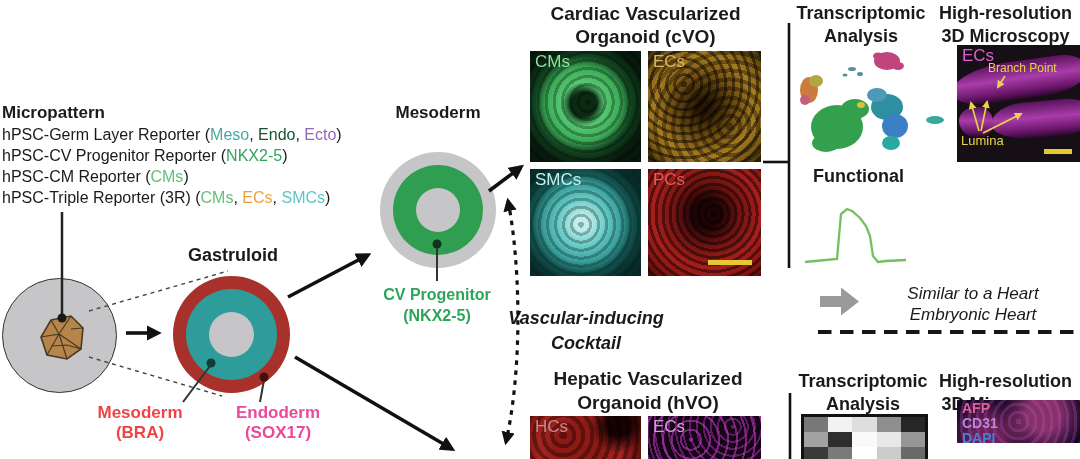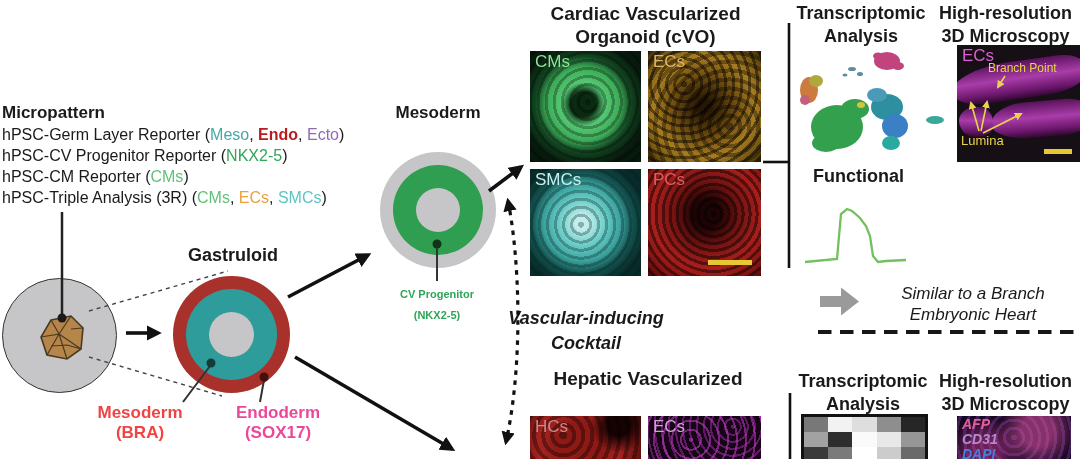--- a/index.html
+++ b/index.html
@@ -3,21 +3,21 @@
 <meta charset="utf-8">
 <style>
   html,body{margin:0;padding:0;background:#fff;}
   #fig{position:relative;width:1080px;height:459px;background:#fff;overflow:hidden;
        font-family:"Liberation Sans","DejaVu Sans",sans-serif;color:#1a1a1a;}
   .t{position:absolute;white-space:nowrap;}
   .b{font-weight:700;}
   .i{font-style:italic;}
   .ctr{text-align:center;white-space:normal;}
   
-  .c-meso{color:#47a8a1;} .c-endo{color:#b91c1c;font-weight:bold;} .c-ecto{color:#9368b7;text-align:right;}
+  .c-meso{color:#47a8a1;} .c-endo{color:#14532d;} .c-ecto{color:#9368b7;text-align:right;}
   .c-nkx{color:#2ea558;} .c-cms{color:#63c078;} .c-ecs{color:#e8a23c;} .c-smcs{color:#5fc4c4;}
   .c-mesoderm{color:#ef4444;} .c-endoderm{color:#ec4899;} .c-cv{color:#2ea558;}
   
   .ring-outer{position:absolute;border-radius:50%;}
   .ring-mid{position:absolute;inset:13px;border-radius:50%;}
   .ring-core{position:absolute;inset:36px;border-radius:50%;}
   
   .micro{position:absolute;overflow:hidden;}
   .micro .lbl{position:absolute;left:5px;top:1px;font-size:17px;z-index:3;}
   .img-cms{background:
@@ -107,21 +107,21 @@
   <div class="t" style="left:2px;top:126px;font-size:16px;">
     <span>hPSC-Germ Layer Reporter (</span><span class="c-meso">Meso</span><span>, </span><span class="c-endo">Endo</span><span>, </span><span class="c-ecto">Ecto</span><span>)</span>
   </div>
   <div class="t" style="left:2px;top:147px;font-size:16px;">
     <span>hPSC-CV Progenitor Reporter (</span><span class="c-nkx">NKX2-5</span><span>)</span>
   </div>
   <div class="t" style="left:2px;top:168px;font-size:16px;">
     <span>hPSC-CM Reporter (</span><span class="c-cms">CMs</span><span>)</span>
   </div>
   <div class="t" style="left:2px;top:189px;font-size:16px;">
-    <span>hPSC-Triple Analysis (3R) (</span><span class="c-cms">CMs</span><span>, </span><span class="c-ecs">ECs</span><span>, </span><span class="c-smcs">SMCs</span><span>)</span>
+    <span>hPSC-Triple Reporter (3R) (</span><span class="c-cms">CMs</span><span>, </span><span class="c-ecs">ECs</span><span>, </span><span class="c-smcs">SMCs</span><span>)</span>
   </div>
 
   <div style="position:absolute;left:2px;top:278px;width:115px;height:115px;border-radius:50%;background:#c6c6c8;border:1.5px solid #333;box-sizing:border-box;"></div>
   <svg width="54" height="56" viewBox="0 0 54 56" style="position:absolute;left:36px;top:309px;z-index:2;">
     <polygon points="15,11 35,7 47,19 45,40 31,50 11,46 5,28" fill="#b5854a" stroke="#4a3a22" stroke-width="1.6"></polygon>
     <path d="M15,11 L23,25 L5,28 M23,25 L35,7 M23,25 L45,40 M23,25 L31,50 M23,25 L11,46 M35,20 L47,19 M15,37 L31,36 M31,36 L45,40" stroke="#4a3a22" stroke-width="1.2" fill="none"></path>
     <circle cx="26" cy="9" r="4.5" fill="#1a1a1a"></circle>
   </svg>
 
   <div class="t b" style="left:178px;top:245px;width:110px;font-size:18px;text-align:center;">Gastruloid</div>
@@ -138,21 +138,21 @@
     <div>(SOX17)</div>
   </div>
 
   <div class="t b ctr" style="left:388px;top:102px;width:100px;font-size:17px;line-height:22px;">
     <div>Mesoderm</div>
   </div>
   <div class="ring-outer" style="left:380px;top:152px;width:116px;height:116px;background:#c6c6c8;">
     <div class="ring-mid" style="background:#2f9e50;"></div>
     <div class="ring-core" style="background:#c6c6c8;"></div>
   </div>
-  <div class="t b ctr c-cv" style="left:367px;top:284px;width:140px;font-size:11px;line-height:21px;">
+  <div class="t b ctr c-cv" style="left:367px;top:284px;width:140px;font-size:16px;line-height:21px;">
     <div>CV Progenitor</div>
     <div>(NKX2-5)</div>
   </div>
 
   <div class="t b i ctr" style="left:490px;top:306px;width:192px;font-size:18px;line-height:25px;">
     <div>Vascular-inducing</div>
     <div>Cocktail</div>
   </div>
 
   <div class="t b ctr" style="left:518px;top:2px;width:255px;font-size:19px;line-height:23px;">
@@ -206,21 +206,21 @@
       </g>
     <ellipse cx="66" cy="58" rx="4" ry="3" fill="#d8c23c"></ellipse>
     <ellipse cx="140" cy="73" rx="9" ry="4" fill="#3aa79b"></ellipse>
   </svg>
 
   <div class="t b ctr" style="left:787px;top:165px;width:143px;font-size:18px;line-height:23px;">
     <div>Functional</div>
   </div>
 
   <div class="t i ctr" style="left:866px;top:283px;width:214px;font-size:17px;line-height:21px;">
-    <div>Similar to a Branch</div>
+    <div>Similar to a Heart</div>
     <div>Embryonic Heart</div>
   </div>
 
   <div class="t b ctr" style="left:931px;top:2px;width:149px;font-size:18px;line-height:23px;">
     <div>High-resolution</div>
     <div>3D Microscopy</div>
   </div>
   <div class="micro img-3d" style="left:957px;top:45px;width:123px;height:117px;">
     <div class="ridge" style="left:-6px;top:16px;width:135px;height:38px;border-radius:45% 20% 35% 25%/60% 35% 45% 40%;transform:rotate(-8deg);"></div>
     <div class="ridge" style="left:34px;top:56px;width:100px;height:36px;border-radius:35% 25% 30% 40%/55% 40% 35% 45%;transform:rotate(-5deg);"></div>
@@ -237,20 +237,21 @@
       <line x1="48" y1="31" x2="41" y2="42" stroke="#e8d44a" stroke-width="1.6" marker-end="url(#ahy2)"></line>
       <line x1="22" y1="86" x2="14" y2="58" stroke="#e8d44a" stroke-width="1.6" marker-end="url(#ahy2)"></line>
       <line x1="24" y1="86" x2="30" y2="57" stroke="#e8d44a" stroke-width="1.6" marker-end="url(#ahy2)"></line>
       <line x1="26" y1="88" x2="64" y2="69" stroke="#e8d44a" stroke-width="1.6" marker-end="url(#ahy2)"></line>
     </svg>
     <div class="scalebar" style="right:8px;bottom:8px;width:28px;height:5px;"></div>
   </div>
 
   <div class="t b ctr" style="left:518px;top:367px;width:260px;font-size:19px;line-height:24px;">
     <div>Hepatic Vascularized</div>
+    <div>Organoid (hVO)</div>
   </div>
   <div class="micro img-hcs" style="left:530px;top:416px;width:111px;height:43px;">
     <span class="lbl" style="color:#cc8888;">HCs</span>
   </div>
   <div class="micro img-hvoecs" style="left:648px;top:416px;width:113px;height:43px;">
     <span class="lbl" style="color:#cfa0d4;">ECs</span>
   </div>
 
   <div class="t b ctr" style="left:789px;top:370px;width:148px;font-size:18px;line-height:23px;">
     <div>Transcriptomic</div>
@@ -273,21 +274,21 @@
         <div style="background: rgb(255, 255, 255);"></div>
         <div style="background: rgb(204, 204, 204);"></div>
         <div style="background: rgb(106, 106, 106);"></div>
       </div>
   </div>
 
   <div class="t b ctr" style="left:931px;top:370px;width:149px;font-size:18px;line-height:23px;">
     <div>High-resolution</div>
     <div>3D Microscopy</div>
   </div>
-  <div class="micro img-afp" style="left:957px;top:416px;width:114px;height:43px;font-style:italic;">
+  <div class="micro img-afp" style="left:957px;top:400px;width:123px;height:43px;">
     <div style="position:absolute;left:5px;top:1px;font-size:14px;font-weight:700;line-height:15px;z-index:3;">
       <div style="color:#e0609a;">AFP</div>
       <div style="color:#b48ad0;">CD31</div>
       <div style="color:#4a7ed8;">DAPI</div>
     </div>
   </div>
 
 </div>
 
 </body></html>

